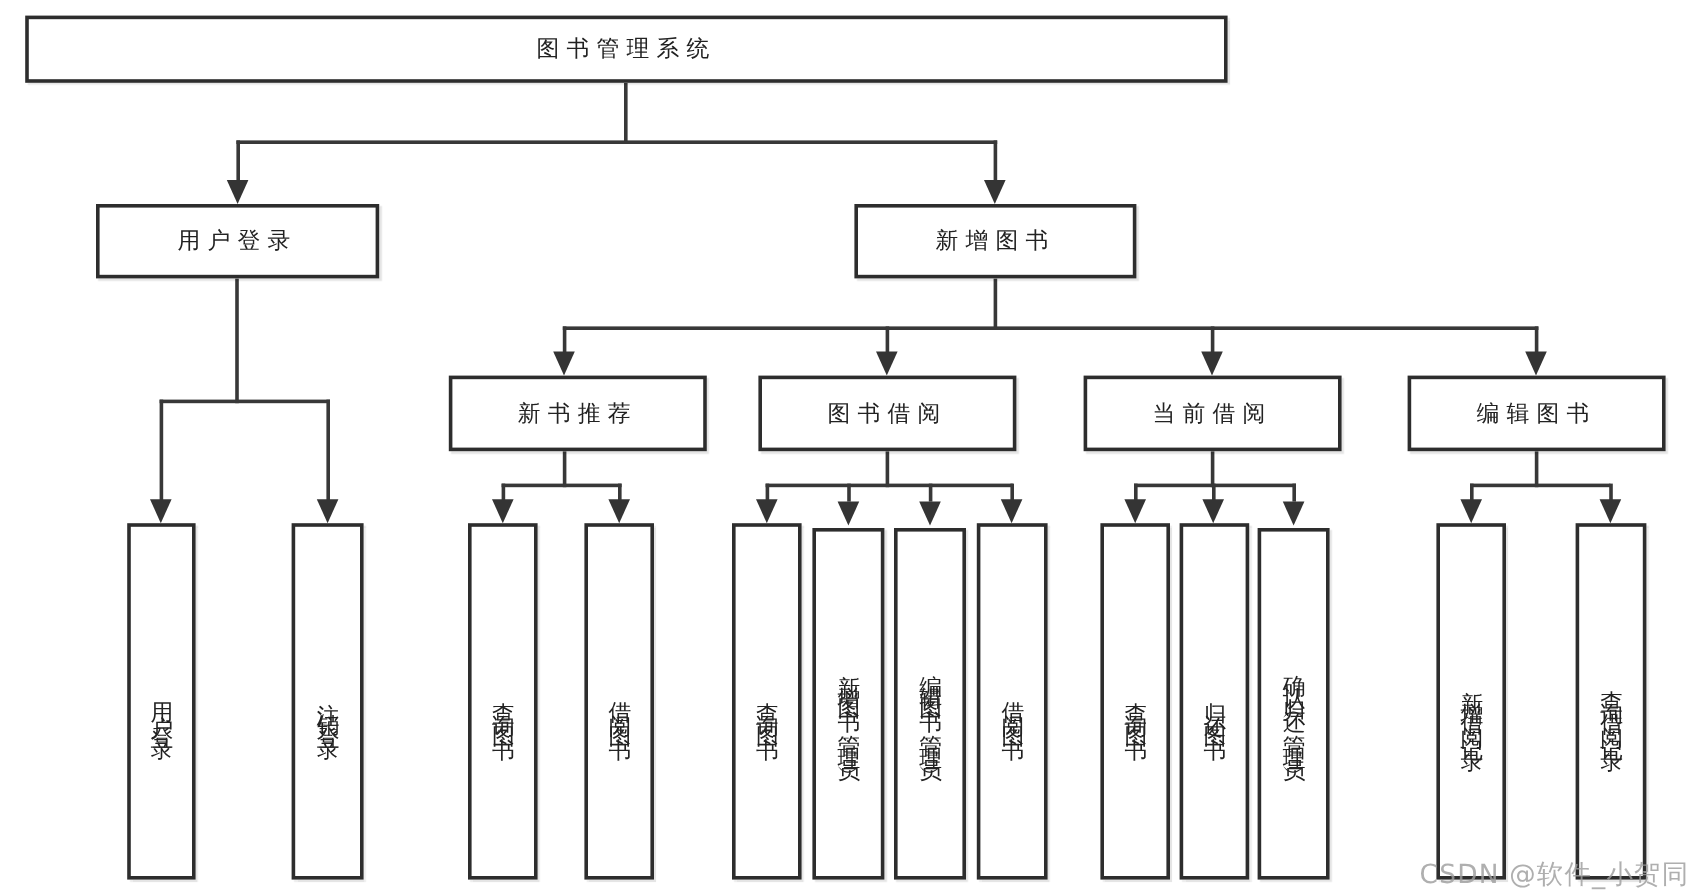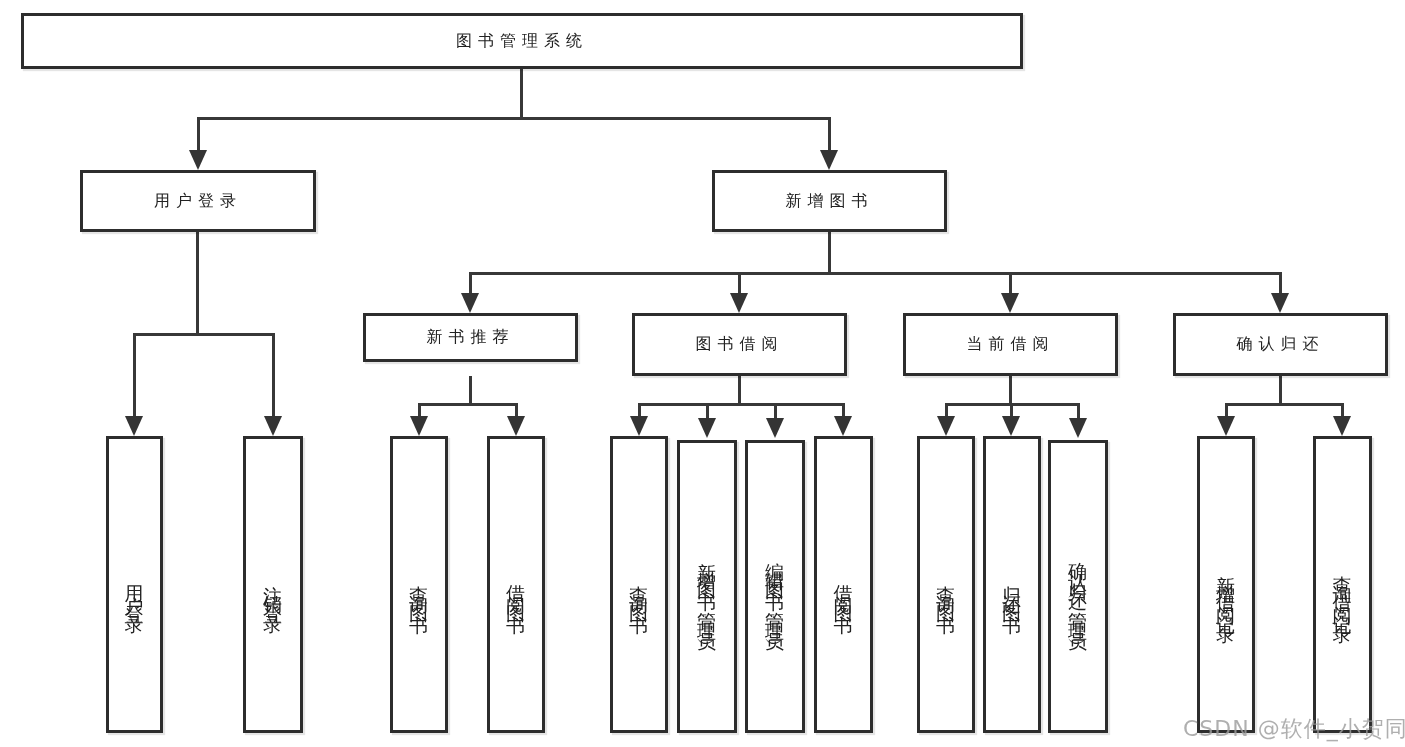--- a/index.html
+++ b/index.html
@@ -10,21 +10,21 @@
     box-sizing:border-box;
     background:#ffffff;
     border:3px solid #2d2d2d;
     display:flex;
     align-items:center;
     justify-content:center;
     color:#222222;
     box-shadow:2px 2px 1px rgba(0,0,0,0.10);
     z-index:2;
   }
-  .hbox{font-size:16px;letter-spacing:6px;padding-left:0;white-space:nowrap;}
+  .hbox{font-size:19px;letter-spacing:6px;padding-left:0;white-space:nowrap;}
   .vbox{
     writing-mode:vertical-rl;
     font-size:19px;
     letter-spacing:10px;
     padding-top:10px;
     line-height:1;
   }
   .vline{position:absolute;width:3px;background:#383838;z-index:1;}
   .hline{position:absolute;height:3px;background:#383838;z-index:1;}
   .arrowhead{
@@ -71,24 +71,24 @@
   <div class="hline" style="left:469px;top:272px;width:813px;"></div>
   <div class="vline" style="left:469px;top:272px;height:24px;"></div>
   <div class="arrowhead" style="left:461px;top:293px;"></div>
   <div class="vline" style="left:738px;top:272px;height:24px;"></div>
   <div class="arrowhead" style="left:730px;top:293px;"></div>
   <div class="vline" style="left:1009px;top:272px;height:24px;"></div>
   <div class="arrowhead" style="left:1001px;top:293px;"></div>
   <div class="vline" style="left:1279px;top:272px;height:24px;"></div>
   <div class="arrowhead" style="left:1271px;top:293px;"></div>
 
-  <div class="box hbox" style="left:363px;top:313px;width:215px;height:49px;">新书推荐</div>
+  <div class="box hbox" style="left:374px;top:313px;width:215px;height:63px;">新书推荐</div>
   <div class="box hbox" style="left:632px;top:313px;width:215px;height:63px;">图书借阅</div>
   <div class="box hbox" style="left:903px;top:313px;width:215px;height:63px;">当前借阅</div>
-  <div class="box hbox" style="left:1173px;top:313px;width:215px;height:63px;">确认归还</div>
+  <div class="box hbox" style="left:1173px;top:313px;width:215px;height:63px;">编辑图书</div>
 
   <div class="vline" style="left:469px;top:376px;height:30px;"></div>
   <div class="hline" style="left:418px;top:403px;width:100px;"></div>
   <div class="vline" style="left:418px;top:403px;height:15px;"></div>
   <div class="arrowhead" style="left:410px;top:416px;"></div>
   <div class="vline" style="left:515px;top:403px;height:15px;"></div>
   <div class="arrowhead" style="left:507px;top:416px;"></div>
 
   <div class="vline" style="left:738px;top:376px;height:30px;"></div>
   <div class="hline" style="left:638px;top:403px;width:206px;"></div>

